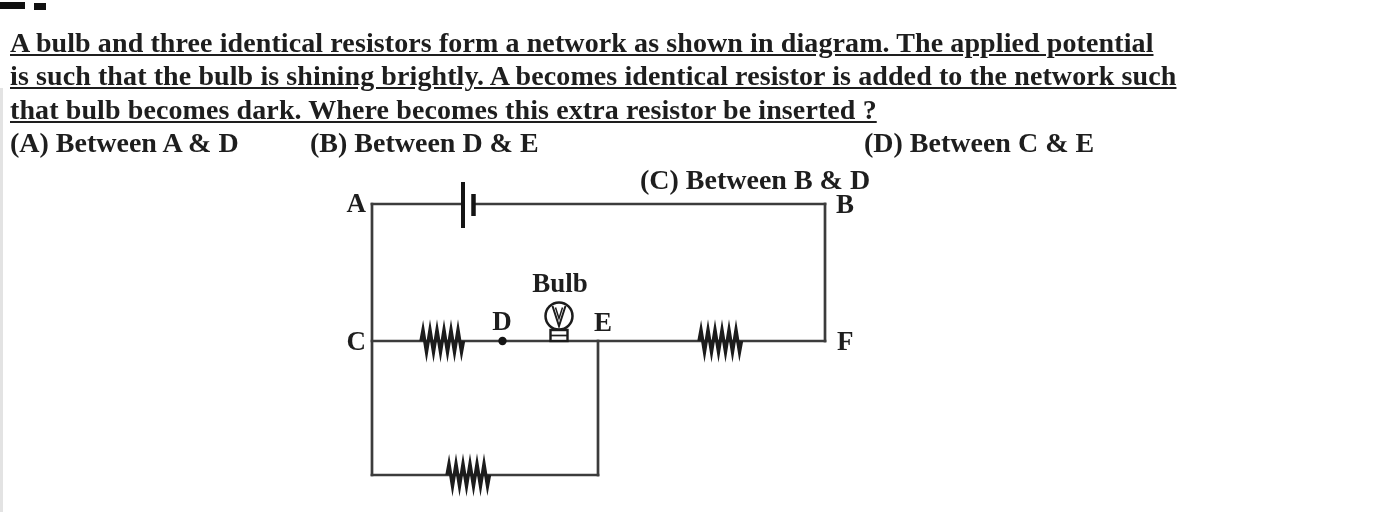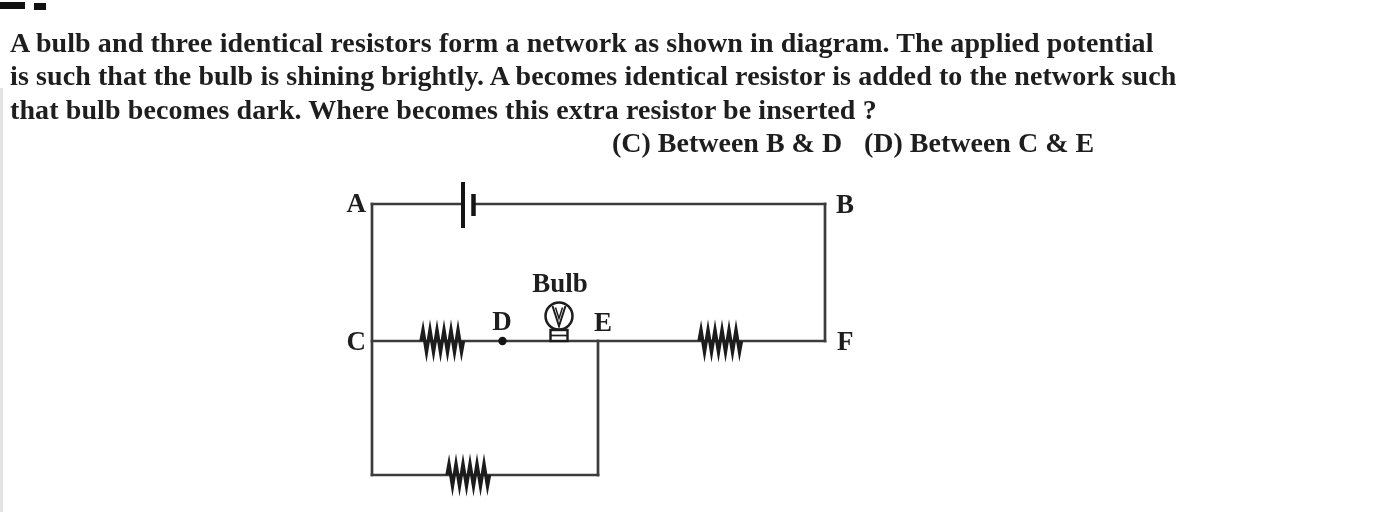--- a/index.html
+++ b/index.html
@@ -14,30 +14,30 @@
     color:var(--ink, #1e1e1e);
   }
   .page { position:absolute; inset:0; }
 
   
   .corner-bar { position:absolute; left:0; top:2px; width:25px; height:7px; background:#101010; }
   .corner-dot { position:absolute; left:34px; top:3px; width:12px; height:7px; background:#101010; }
   .edge-strip { position:absolute; left:0; top:88px; width:3px; height:424px; background:#d4d4d4; opacity:.65; }
 
   
-  .question { position:absolute; left:10px; top:26px; right:0; }
+  .question { position:absolute; left:10px; top:26px; right:0;text-decoration:underline; }
   .qline {
     font-weight:700; font-size:28px; line-height:33.4px;
     white-space:nowrap; letter-spacing:0.1px;
   }
   .options-row { position:relative; height:34px; font-weight:700; font-size:28px; line-height:33.4px; }
   .opt { position:absolute; top:0; white-space:nowrap; }
   .opt-a { left:0; }
   .opt-b { left:300px; }
-  .opt-c { left:602px; }
+  .opt-c { left:630px;margin-top:37px; }
   .opt-d { left:854px; }
 
   
   .diagram { position:absolute; left:330px; top:168px; width:560px; height:336px; }
   .wire  { stroke:var(--wire, #3c3c3c); stroke-width:2.7; fill:none; stroke-linecap:square; }
   .plate-long  { stroke:#141414; stroke-width:4;   fill:none; }
   .plate-short { stroke:#141414; stroke-width:4.5; fill:none; }
   .res   { stroke:#1c1c1c; stroke-width:3.4; fill:none; stroke-linejoin:miter; stroke-miterlimit:12; }
   .node  { fill:#141414; }
   .bulb-glass { fill:#ffffff; stroke:#1c1c1c; stroke-width:2.5; }
@@ -58,20 +58,22 @@
 
   <div class="corner-bar"></div>
   <div class="corner-dot"></div>
   <div class="edge-strip"></div>
 
   <div class="question">
     <div class="qline">A bulb and three identical resistors form a network as shown in diagram. The applied potential</div>
     <div class="qline">is such that the bulb is shining brightly. A becomes identical resistor is added to the network such</div>
     <div class="qline">that bulb becomes dark. Where becomes this extra resistor be inserted ?</div>
     <div class="options-row">
+      <span class="opt opt-a">(A) Between A &amp; D</span>
+      <span class="opt opt-b">(B) Between D &amp; E</span>
       <span class="opt opt-c">(C) Between B &amp; D</span>
       <span class="opt opt-d">(D) Between C &amp; E</span>
     </div>
   </div>
 
   <svg class="diagram" viewBox="330 168 560 336" xmlns="http://www.w3.org/2000/svg">
 
     <path class="wire" d="M372,204 H460.5"></path>
     <path class="wire" d="M474.5,204 H825"></path>
     <path class="wire" d="M372,204 V475"></path>

